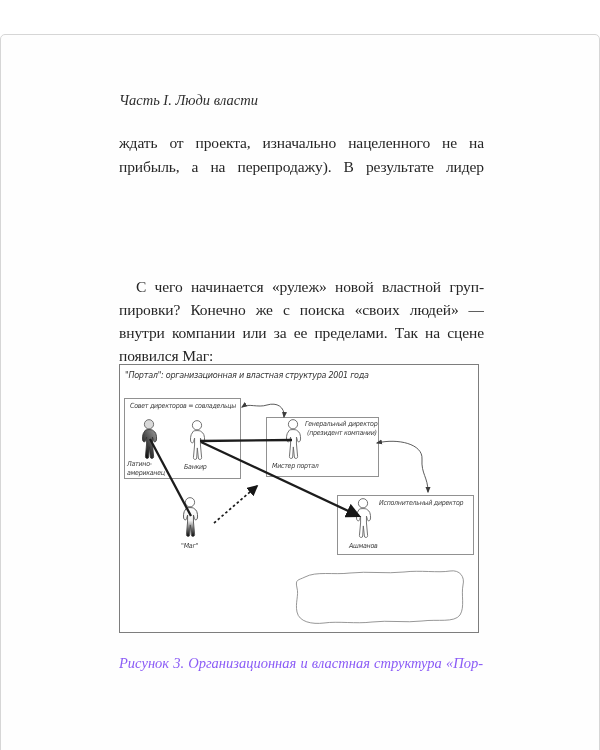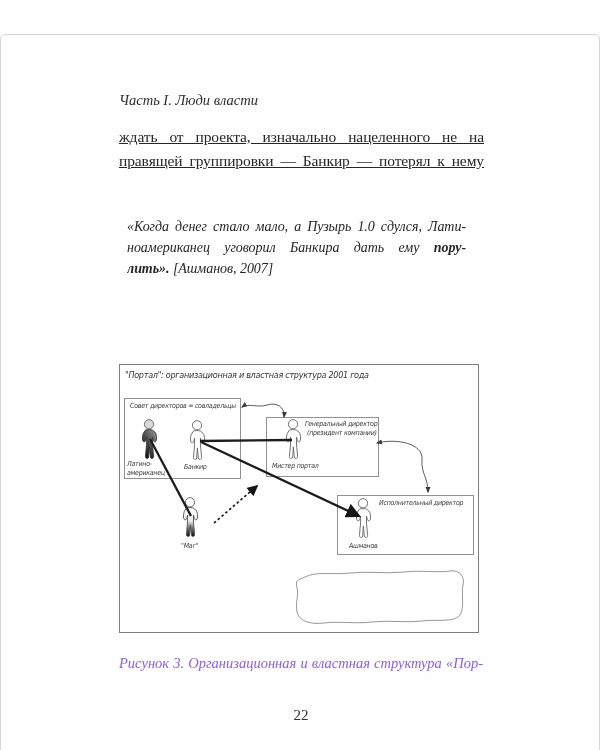--- a/index.html
+++ b/index.html
@@ -17,21 +17,21 @@
   }
   
   .running-header{
     position:absolute;left:118px;top:57px;width:364px;
     font-style:italic;font-size:14.5px;color:#2e2e2e;
   }
   
   .textblock{position:absolute;left:118px;width:365px;font-size:15.5px;letter-spacing:-0.1px;line-height:24px;}
   .textblock .ln{text-align:justify;text-align-last:justify;white-space:normal;overflow:hidden;height:24px;}
   .textblock .ln.last{text-align-last:left;}
-  #p1{top:90px;text-decoration:underline;}
+  #p1{top:96px;}
   #p2{top:240px;line-height:23px;}
   #p2 .ln{height:23px;}
   #p2 .ln.first{text-indent:17px;}
   
   .quote{
     position:absolute;left:126px;top:181px;width:339px;
     font-size:14px;font-style:italic;line-height:21px;letter-spacing:-0.05px;
   }
   .quote .ln{text-align:justify;text-align-last:justify;height:21px;overflow:hidden;}
   .quote .ln.last{text-align-last:left;}
@@ -71,29 +71,30 @@
 </style>
 </head>
 <body>
 
 <div class="page">
 
   <div class="running-header">Часть I. Люди власти</div>
 
   <div class="textblock" id="p1">
     <div class="ln">ждать от проекта, изначально нацеленного не на</div>
-    <div class="ln">правящей группировки — Банкир — потерял к нему</div>
+    <div class="ln">прибыль, а на перепродажу). В результате лидер</div>
   </div>
 
-  <div class="quote">
-    <div class="ln">«Когда денег стало мало, а Пузырь 1.0 сдулся, Лати-</div>
-    <div class="ln"><span>ноамериканец уговорил Банкира дать ему </span><b>пору-</b></div>
-    <div class="ln last"><b>лить».</b><span> [Ашманов, 2007]</span></div>
+
+  <div class="textblock" id="p2">
+    <div class="ln first">С чего начинается «рулеж» новой властной груп-</div>
+    <div class="ln">пировки? Конечно же с поиска «своих людей» —</div>
+    <div class="ln">внутри компании или за ее пределами. Так на сцене</div>
+    <div class="ln last">появился Маг:</div>
   </div>
-
 
   <div class="figure">
 
     <div class="dtitle">"Портал": организационная и властная структура 2001 года</div>
 
     <div class="dbox" style="left:4px;top:33px;width:117px;height:81px;"></div>
     <div class="dlabel" style="left:10px;top:37px;">Совет директоров = совладельцы</div>
 
     <div class="dbox" style="left:146px;top:52px;width:113px;height:60px;"></div>
     <div class="dlabel" style="left:185px;top:55px;">Генеральный директор</div>
@@ -173,15 +174,14 @@
 
       <path d="M164,52 C165,42 157,37 147,40 C138,43 128,38 122,42" fill="none" stroke="#4a4a4a" stroke-width="0.9" marker-start="url(#mSmall)" marker-end="url(#mSmall)"></path>
       <path d="M257,78 C278,73 303,79 302,94 C301,109 308,112 308,127" fill="none" stroke="#4a4a4a" stroke-width="0.9" marker-start="url(#mSmall)" marker-end="url(#mSmall)"></path>
     </svg>
   </div>
 
   <div class="caption">
     <div class="ln">Рисунок 3. Организационная и властная структура «Пор-</div>
   </div>
 
-  <div class="folio">22</div>
 
 </div>
 
 </body></html>

